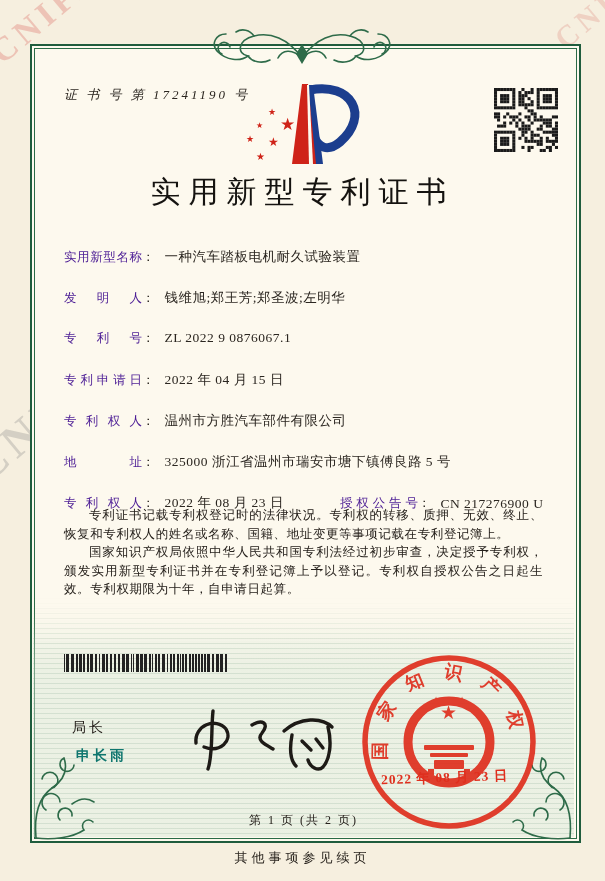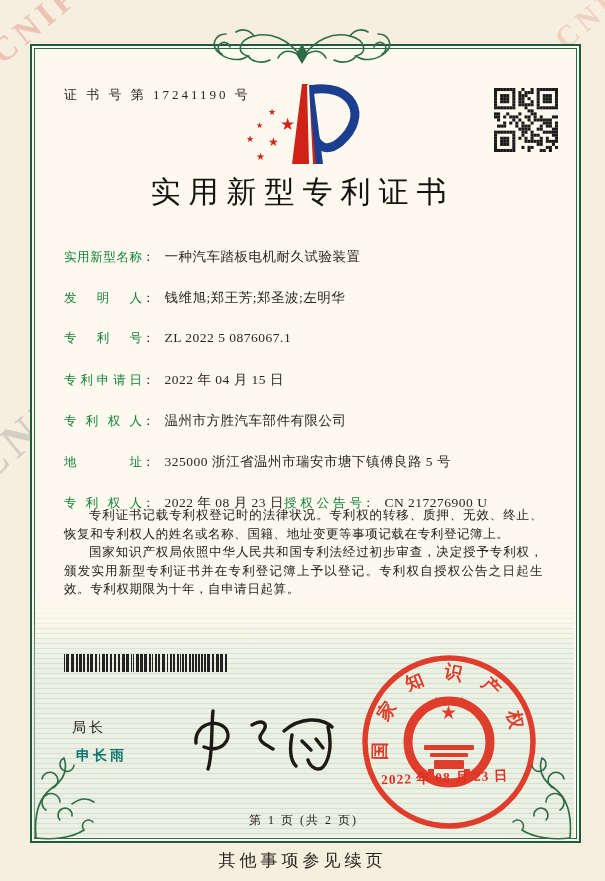--- a/index.html
+++ b/index.html
@@ -14,41 +14,41 @@
   .frame{position:absolute;left:30px;top:44px;width:547px;height:795px;border:2px solid #1f5c3d;background:#fdf9ee;}
   .frame-inner{position:absolute;left:2px;top:2px;right:2px;bottom:2px;border:1px solid #2a6b47;}
   .guilloche{position:absolute;left:33px;top:598px;width:541px;height:239px;
      background:
        repeating-linear-gradient(to bottom, rgba(116,160,130,0.20) 0 1px, rgba(116,160,130,0) 1px 5px),
        linear-gradient(to bottom, rgba(214,230,214,0.0), rgba(214,230,214,0.45) 30%, rgba(214,230,214,0.45));
      -webkit-mask-image:linear-gradient(to bottom, transparent, #000 45px);
      mask-image:linear-gradient(to bottom, transparent, #000 45px);
      pointer-events:none;}
   .ornament{position:absolute;color:#2e6b49;}
-  .cert-no{position:absolute;left:64px;top:86px;font-size:13px;letter-spacing:3px;color:#2b2620;}
+  .cert-no{position:absolute;left:64px;top:86px;font-size:13px;letter-spacing:3px;color:#2b2620;font-style:italic;}
   .qr{position:absolute;left:494px;top:88px;width:64px;height:64px;}
   .logo{position:absolute;left:238px;top:80px;width:140px;height:90px;}
   .title{position:absolute;left:0;top:172px;width:605px;margin:0;text-align:center;font-size:30px;font-weight:normal;letter-spacing:8px;color:#151310;}
   .fields{position:absolute;left:64px;top:248px;width:480px;}
   .f-row{height:19px;margin-bottom:22px;font-size:13.5px;color:#2b2620;white-space:nowrap;display:flex;align-items:baseline;}
   .f-row:last-child{margin-bottom:0;}
-  .f-label{display:inline-block;width:78px;font-size:12.5px;text-align:justify;text-align-last:justify;color:#15803d;}
+  .f-label{display:inline-block;width:78px;font-size:12.5px;text-align:justify;text-align-last:justify;color:#4c1d95;}
   .f-colon{display:inline-block;margin-right:10px;font-size:12.5px;}
   .f-value{letter-spacing:0.5px;}
-  .f-pair2{display:flex;align-items:flex-start;}
+  .f-pair2{margin-left:56px;display:flex;align-items:flex-end;}
   .paras{position:absolute;left:64px;top:506px;width:479px;font-size:12.5px;line-height:18.6px;color:#26211c;text-align:justify;}
   .paras p{margin:0;text-indent:2em;letter-spacing:0.6px;}
   .barcode{position:absolute;left:64px;top:654px;width:166px;height:18px;}
   .signer-title{position:absolute;left:72px;top:719px;font-size:14px;letter-spacing:3px;color:#26211c;}
   .signer-name{position:absolute;left:76px;top:747px;font-size:14px;letter-spacing:3px;color:#0f766e;font-weight:bold;}
   .signature{position:absolute;left:180px;top:703px;width:170px;height:70px;}
   .seal{position:absolute;left:360px;top:653px;width:178px;height:178px;opacity:0.92;}
   .seal-date{position:absolute;left:381px;top:769px;font-size:13.5px;font-weight:bold;color:#df2f1e;letter-spacing:1px;transform:rotate(-2deg);white-space:nowrap;}
   .page-footer{position:absolute;left:30px;top:812px;width:547px;text-align:center;font-size:12px;letter-spacing:2px;color:#26211c;}
-  .continuation{position:absolute;left:0;top:849px;width:605px;text-align:center;font-size:17px;letter-spacing:4px;color:#2b2620;}
+  .continuation{position:absolute;left:0;top:849px;width:605px;text-align:center;font-size:13px;letter-spacing:4px;color:#2b2620;}
 </style>
 </head>
 <body>
 
 <div class="page">
 
   <span class="wm wm-red1">CNIPA</span>
   <span class="wm wm-red2">CNIPA</span>
   <span class="wm wm-gray1">CNIPA</span>
   <span class="wm wm-gray2">CNIPA</span>
@@ -342,21 +342,21 @@
       <span class="f-value">一种汽车踏板电机耐久试验装置</span>
     </div>
     <div class="f-row">
       <span class="f-label">发明人</span>
         <span class="f-colon">：</span>
       <span class="f-value">钱维旭;郑王芳;郑圣波;左明华</span>
     </div>
     <div class="f-row">
       <span class="f-label">专利号</span>
         <span class="f-colon">：</span>
-      <span class="f-value">ZL 2022 5 0876067.1</span>
+      <span class="f-value">ZL 2022 9 0876067.1</span>
     </div>
     <div class="f-row">
       <span class="f-label">专利申请日</span>
         <span class="f-colon">：</span>
       <span class="f-value">2022 年 04 月 15 日</span>
     </div>
     <div class="f-row">
       <span class="f-label">专利权人</span>
         <span class="f-colon">：</span>
       <span class="f-value">温州市方胜汽车部件有限公司</span>

